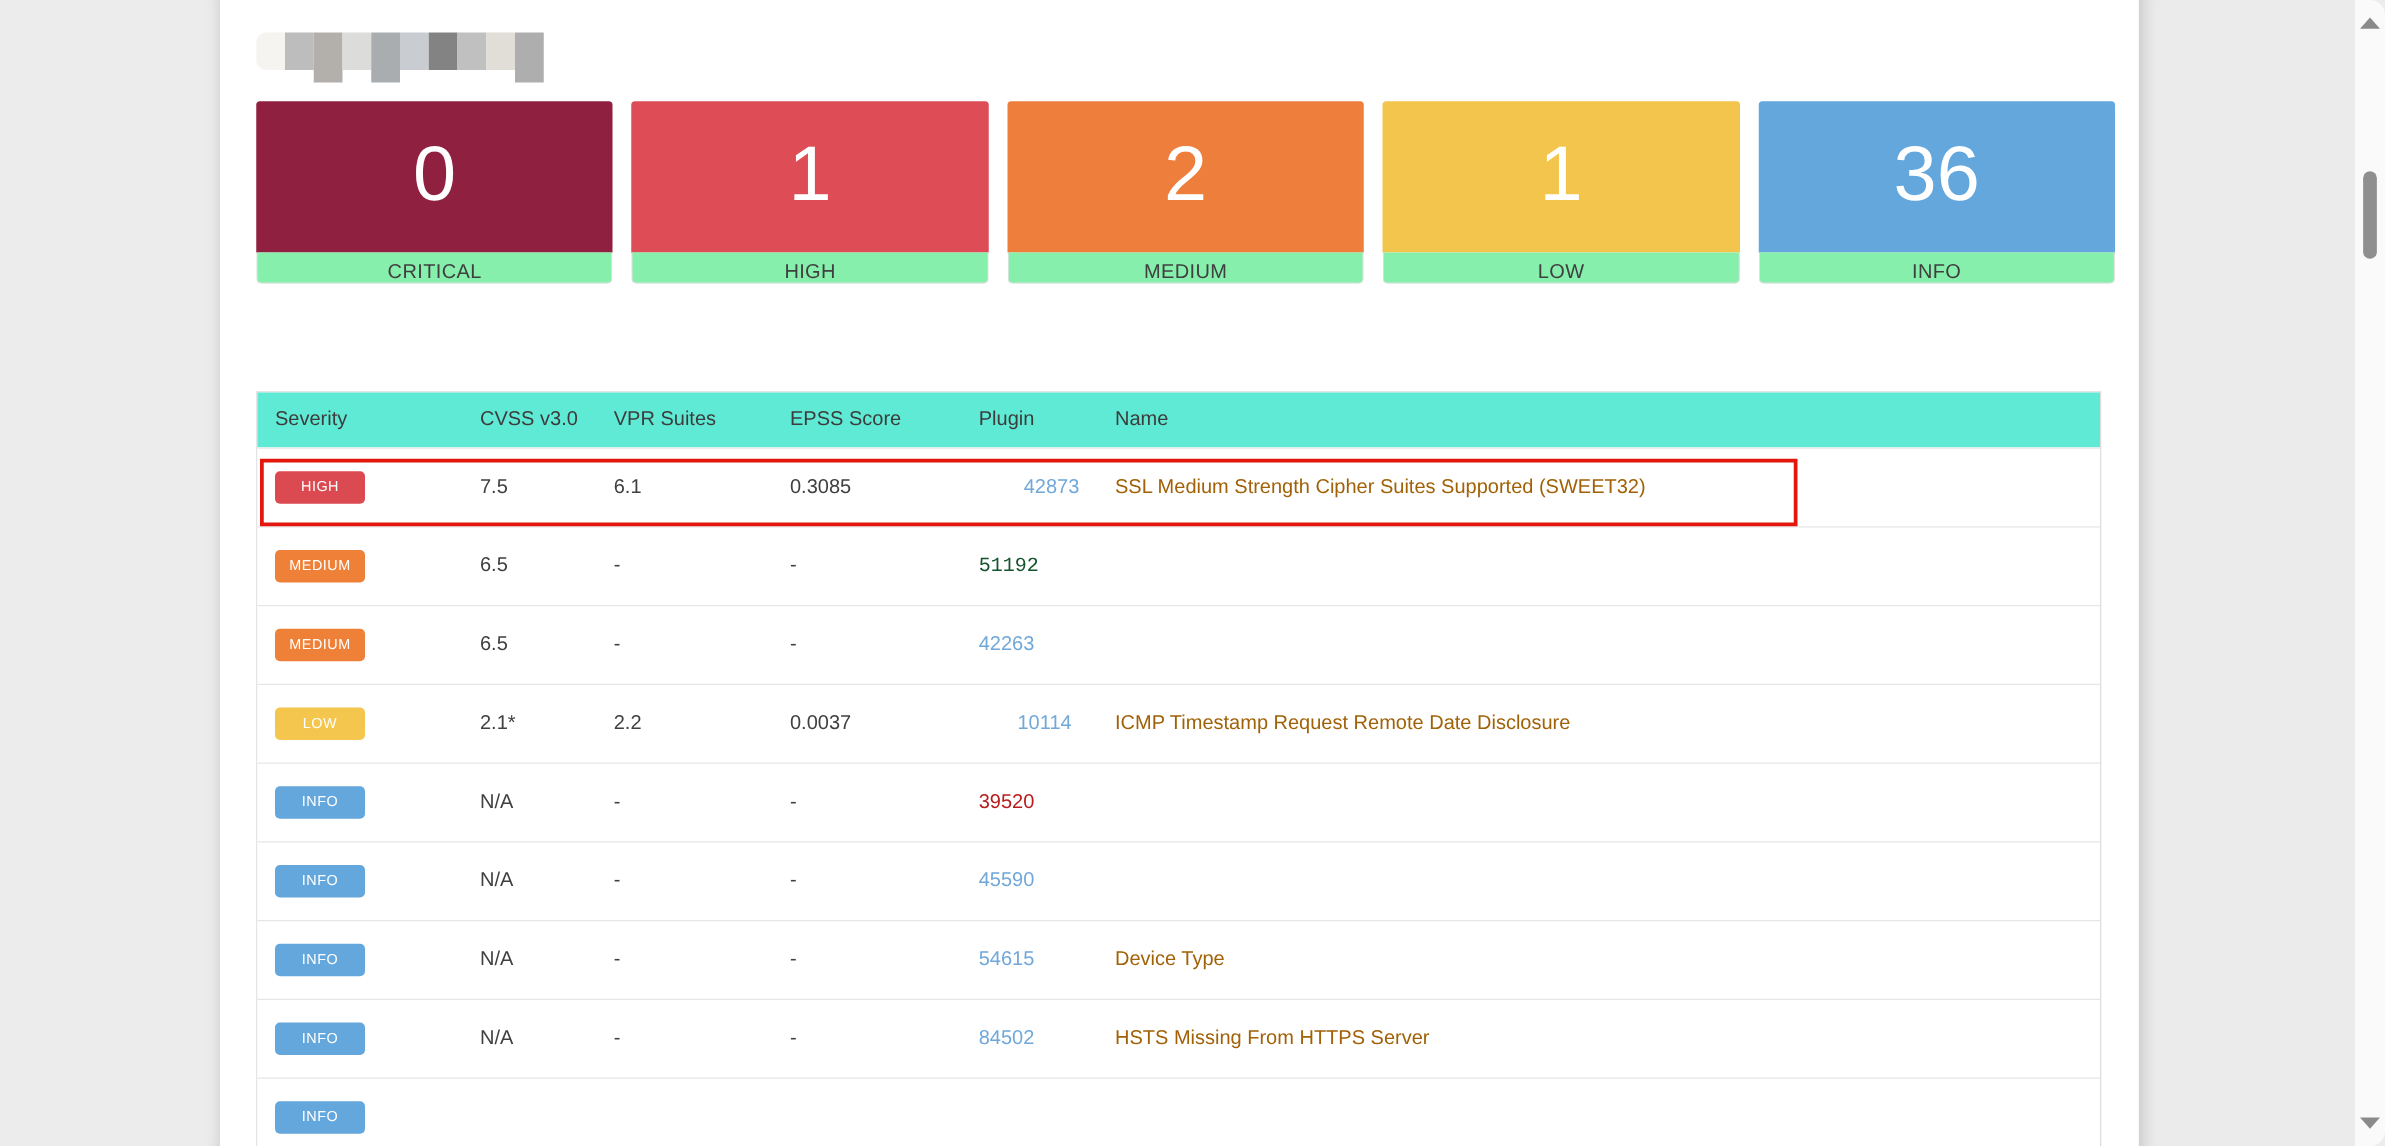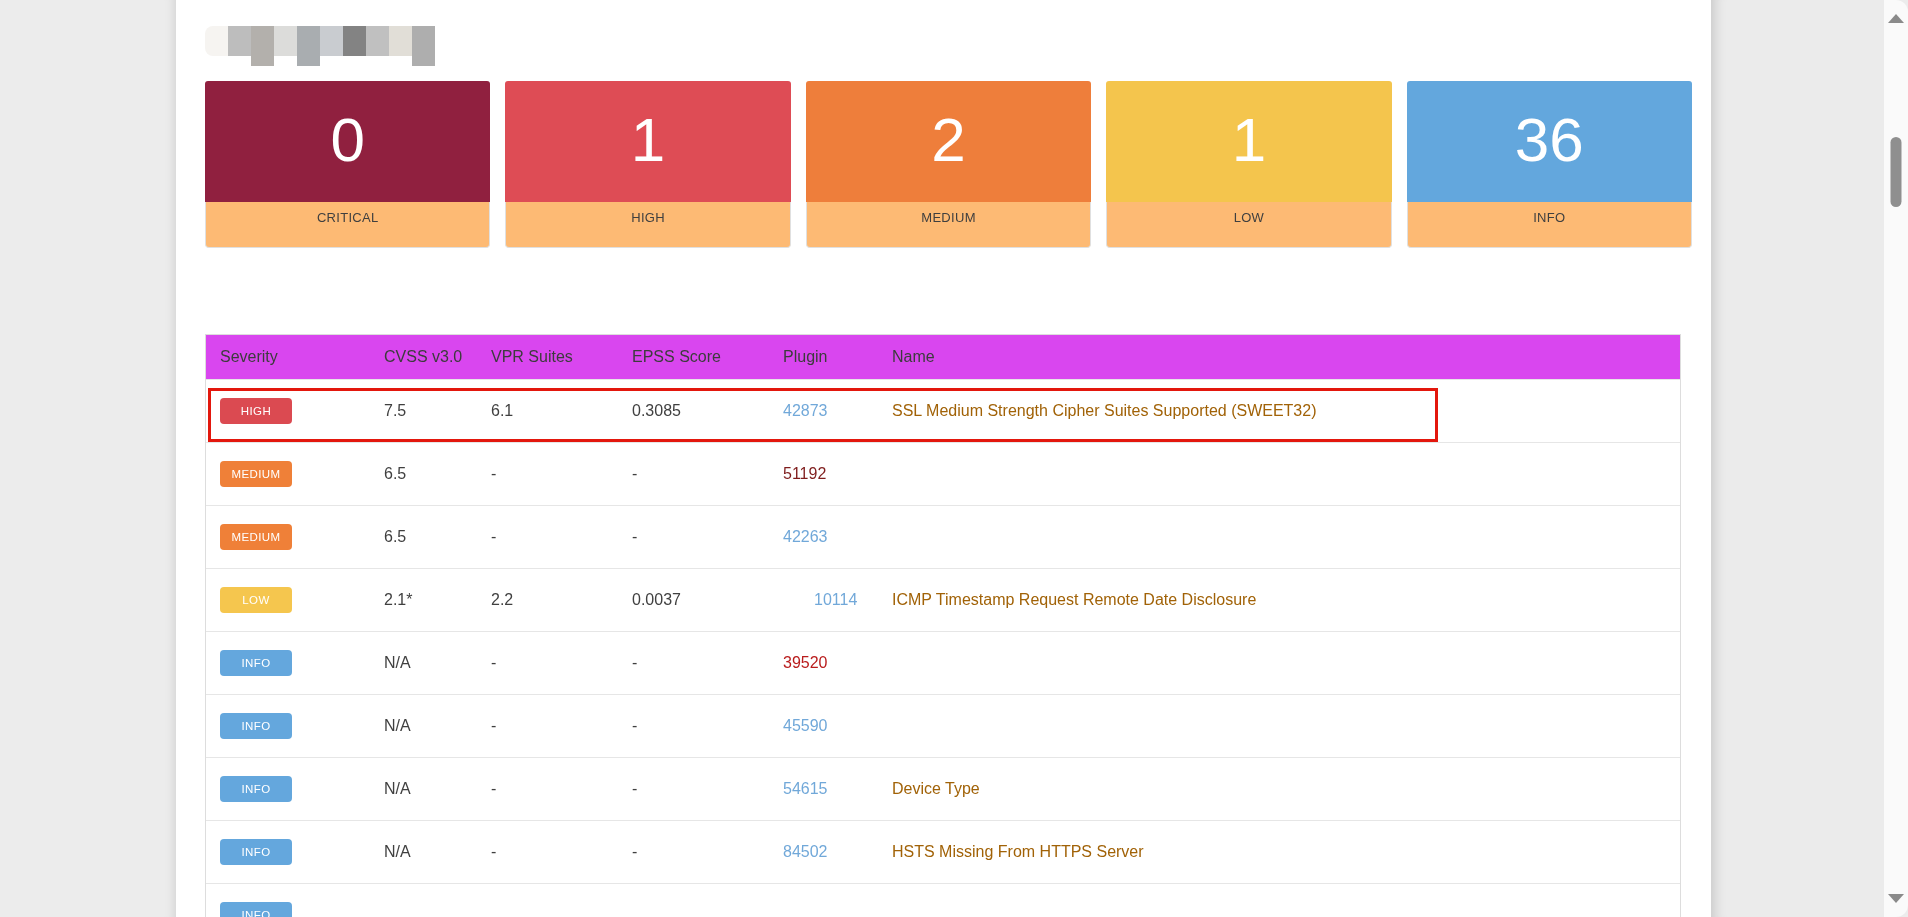--- a/index.html
+++ b/index.html
@@ -33,29 +33,29 @@
   .redacted { display:flex; padding-top:26px; height:70px; }
   .redacted .blk { width:23px; height:30px; }
   .redacted .blk:first-child { border-radius:8px 0 0 8px; }
   .redacted .blk:nth-child(3), .redacted .blk:nth-child(5), .redacted .blk:nth-child(10) { height:40px; }
 
   
   .cards { display:flex; gap:15px; margin-top:11px; }
   .card { flex:1 1 0; }
   .card-count { height:121px; line-height:118px; text-align:center; color:#ffffff;
                 font-size:62px; font-weight:300; border-radius:3px 3px 0 0; }
-  .card-label { height:46px; line-height:31px; text-align:center; font-size:13px; color:#3f3f3f;
-                letter-spacing:0.3px; background:#fdba74; border:1px solid #e0e0e0; border-top:none;
+  .card-label { height:25px; line-height:31px; text-align:center; font-size:16px; color:#3f3f3f;
+                letter-spacing:0.3px; background:#86efac; border:1px solid #e0e0e0; border-top:none;
                 border-radius:0 0 4px 4px; }
 
   
   .vtable { position:relative; margin-top:86px; width:1476px; border:1px solid #dddddd; border-bottom:none; }
   .vrow, .vhead { display:grid; grid-template-columns:164px 107px 141px 151px 109px 1fr;
                   align-items:center; padding-left:14px; }
-  .vhead { height:44px; background:#d946ef; font-size:16px; color:#3c3c3c; }
+  .vhead { height:44px; background:#5eead4; font-size:16px; color:#3c3c3c; }
   .vrow  { height:63px; background:#ffffff; border-top:1px solid #e6e6e6; font-size:16px; }
   .badge { display:inline-block; width:72px; height:26px; line-height:26px; border-radius:4px;
            color:#ffffff; font-size:11.5px; text-align:center; letter-spacing:0.4px; }
   .plugin-link { text-decoration:none; font-size:16px; }
   .name-cell { font-size:16px; color:#a16207; }
   .highlight-box { position:absolute; left:2px; top:53px; width:1230px; height:54px;
                    border:3px solid #e3170d; pointer-events:none; z-index:5; }
 </style>
 </head>
 <body>
@@ -115,30 +115,30 @@
           <span>EPSS Score</span>
           <span>Plugin</span>
           <span>Name</span>
         </div>
         <div id="rows-container">
   <div class="vrow">
     <span><span class="badge" style="background: rgb(219, 74, 81);">HIGH</span></span>
     <span>7.5</span>
     <span>6.1</span>
     <span>0.3085</span>
-    <span><a class="plugin-link" href="#" style="color: rgb(113, 168, 217);">42873</a></span>
+    <span><a class="plugin-link" href="#" style="color: rgb(113, 168, 217); margin-left: 36px;">42873</a></span>
     <span class="name-cell">SSL Medium Strength Cipher Suites Supported (SWEET32)</span>
   </div>
 
   <div class="vrow">
     <span><span class="badge" style="background: rgb(239, 128, 56);">MEDIUM</span></span>
     <span>6.5</span>
     <span>-</span>
     <span>-</span>
-    <span><a class="plugin-link" href="#" style="color: #7f1d1d;">51192</a></span>
+    <span><a class="plugin-link" href="#" style="color: #14532d; font-family: Liberation Mono, monospace;">51192</a></span>
   </div>
 
   <div class="vrow">
     <span><span class="badge" style="background: rgb(239, 128, 56);">MEDIUM</span></span>
     <span>6.5</span>
     <span>-</span>
     <span>-</span>
     <span><a class="plugin-link" href="#" style="color: rgb(113, 168, 217);">42263</a></span>
   </div>
 

